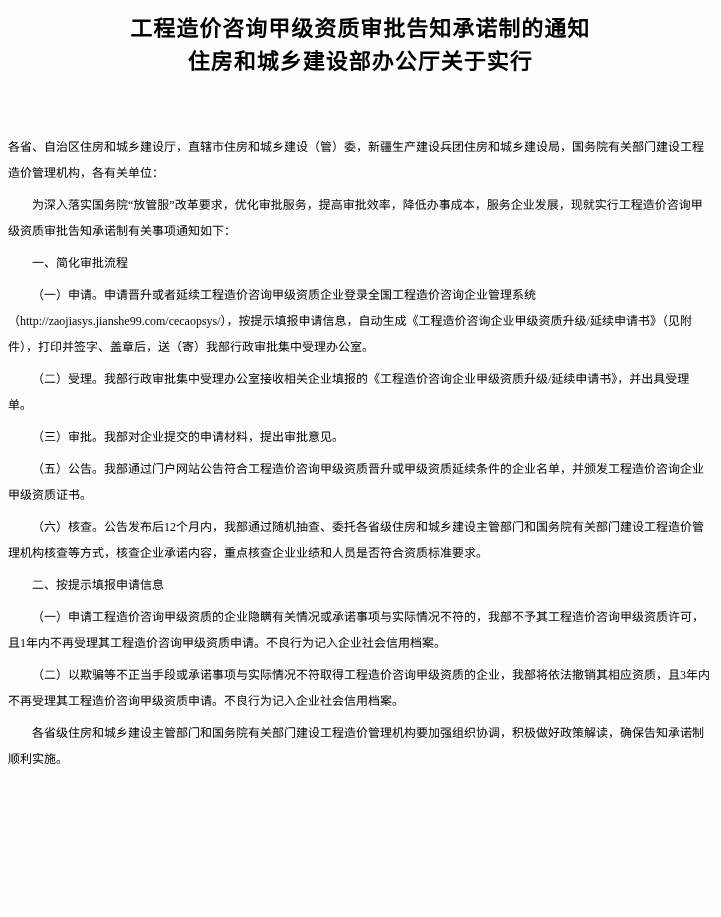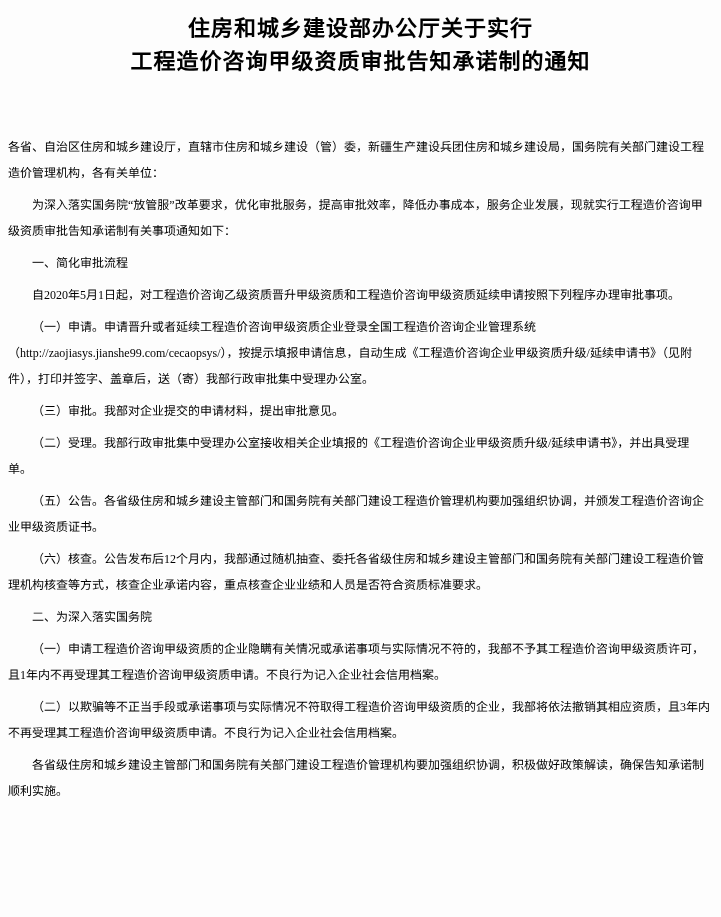--- a/index.html
+++ b/index.html
@@ -54,33 +54,32 @@
   .doc-body p.section-heading {
     
   }
 </style>
 </head>
 <body>
 
 <div class="document">
 
   <div class="doc-title">
+    <span class="title-line">工程造价咨询甲级资质审批告知承诺制的通知</span>
     <span class="title-line">住房和城乡建设部办公厅关于实行</span>
-    <span class="title-line">工程造价咨询甲级资质审批告知承诺制的通知</span>
   </div>
 
   <div class="doc-body">
     <p class="salutation">各省、自治区住房和城乡建设厅，直辖市住房和城乡建设（管）委，新疆生产建设兵团住房和城乡建设局，国务院有关部门建设工程造价管理机构，各有关单位：</p>
     <p>为深入落实国务院“放管服”改革要求，优化审批服务，提高审批效率，降低办事成本，服务企业发展，现就实行工程造价咨询甲级资质审批告知承诺制有关事项通知如下：</p>
     <p class="section-heading">一、简化审批流程</p>
-    <p>自2020年5月1日起，对工程造价咨询乙级资质晋升甲级资质和工程造价咨询甲级资质延续申请按照下列程序办理审批事项。</p>
     <p>（一）申请。申请晋升或者延续工程造价咨询甲级资质企业登录全国工程造价咨询企业管理系统（http://zaojiasys.jianshe99.com/cecaopsys/），按提示填报申请信息，自动生成《工程造价咨询企业甲级资质升级/延续申请书》（见附件），打印并签字、盖章后，送（寄）我部行政审批集中受理办公室。</p>
+    <p>（二）受理。我部行政审批集中受理办公室接收相关企业填报的《工程造价咨询企业甲级资质升级/延续申请书》，并出具受理单。</p>
     <p>（三）审批。我部对企业提交的申请材料，提出审批意见。</p>
-    <p>（二）受理。我部行政审批集中受理办公室接收相关企业填报的《工程造价咨询企业甲级资质升级/延续申请书》，并出具受理单。</p>
-    <p>（五）公告。各省级住房和城乡建设主管部门和国务院有关部门建设工程造价管理机构要加强组织协调，并颁发工程造价咨询企业甲级资质证书。</p>
+    <p>（五）公告。我部通过门户网站公告符合工程造价咨询甲级资质晋升或甲级资质延续条件的企业名单，并颁发工程造价咨询企业甲级资质证书。</p>
     <p>（六）核查。公告发布后12个月内，我部通过随机抽查、委托各省级住房和城乡建设主管部门和国务院有关部门建设工程造价管理机构核查等方式，核查企业承诺内容，重点核查企业业绩和人员是否符合资质标准要求。</p>
-    <p class="section-heading">二、为深入落实国务院</p>
+    <p class="section-heading">二、按提示填报申请信息</p>
     <p>（一）申请工程造价咨询甲级资质的企业隐瞒有关情况或承诺事项与实际情况不符的，我部不予其工程造价咨询甲级资质许可，且1年内不再受理其工程造价咨询甲级资质申请。不良行为记入企业社会信用档案。</p>
     <p>（二）以欺骗等不正当手段或承诺事项与实际情况不符取得工程造价咨询甲级资质的企业，我部将依法撤销其相应资质，且3年内不再受理其工程造价咨询甲级资质申请。不良行为记入企业社会信用档案。</p>
     <p>各省级住房和城乡建设主管部门和国务院有关部门建设工程造价管理机构要加强组织协调，积极做好政策解读，确保告知承诺制顺利实施。</p>
   </div>
 
 </div>
 
 </body></html>

